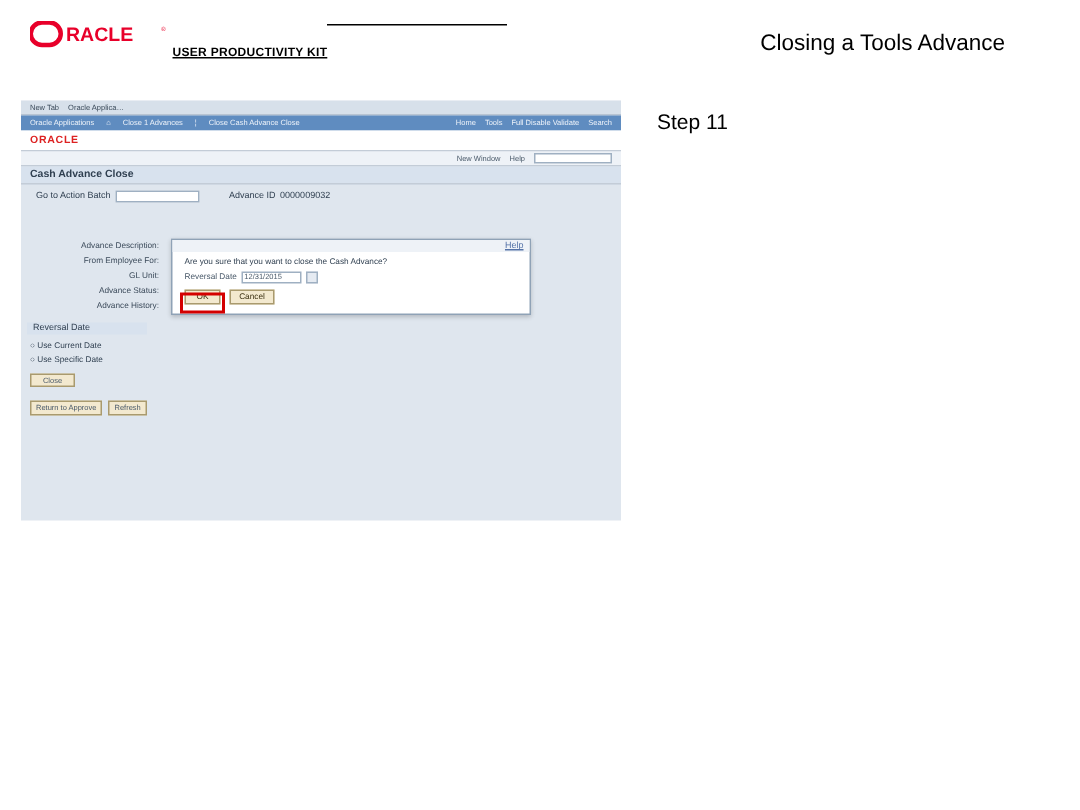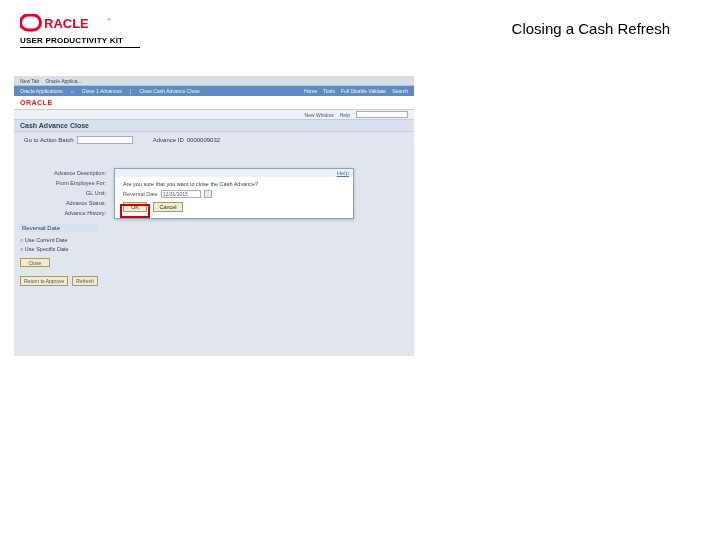--- a/index.html
+++ b/index.html
@@ -10,32 +10,33 @@
     background: #fff;
     position: relative;
   }
   .header {
     display: flex;
     align-items: flex-start;
     padding: 14px 20px 8px 20px;
   }
   .logo-block {
     display: flex;
-    flex-direction: column;
+    flex-direction: row;
   }
   .oracle-logo {
     width: 95px;
     height: 18px;
   }
   .logo-sub {
     font-size: 8px;
     letter-spacing: 0.2px;
     font-weight: bold;
-    margin-top: 4px;
+    margin-top: 16px;
     color: #000;
+    text-decoration: underline;
   }
   .logo-rule {
     border: 0;
     border-top: 1px solid #000;
     margin-top: 2px;
     width: 120px;
   }
   .title {
     margin-left: auto;
     font-size: 15px;
@@ -243,21 +244,21 @@
 <div class="header">
   <div class="logo-block">
     <svg class="oracle-logo" viewBox="0 0 190 34">
       <rect x="1" y="1" width="40" height="30" rx="15" ry="15" fill="none" stroke="#E8002A" stroke-width="6"></rect>
       <text x="48" y="26" font-family="Arial" font-size="26" font-weight="bold" fill="#E8002A">RACLE</text>
       <text x="175" y="12" font-family="Arial" font-size="8" fill="#E8002A">®</text>
     </svg>
     <span class="logo-sub">USER PRODUCTIVITY KIT</span>
     <hr class="logo-rule">
   </div>
-  <div class="title">Closing a Cash Refresh</div>
+  <div class="title">Closing a Tools Advance</div>
 </div>
 
 <div class="content">
 
   <div class="screenshot">
     <div class="tabstrip">
       <span class="tab">New Tab</span>
       <span class="tab">Oracle Applica…</span>
     </div>
     <div class="navbar">
@@ -328,15 +329,16 @@
       <div class="r">Use Specific Date</div>
     </div>
     <div class="smallbtn">Close</div>
     <div class="historyrow">
       <span class="hbtn">Return to Approve</span>
       <span class="hbtn">Refresh</span>
     </div>
   </div>
 
   <div class="instructions">
+    <div class="step-label">Step 11</div>
   </div>
 
 </div>
 
 </body></html>

